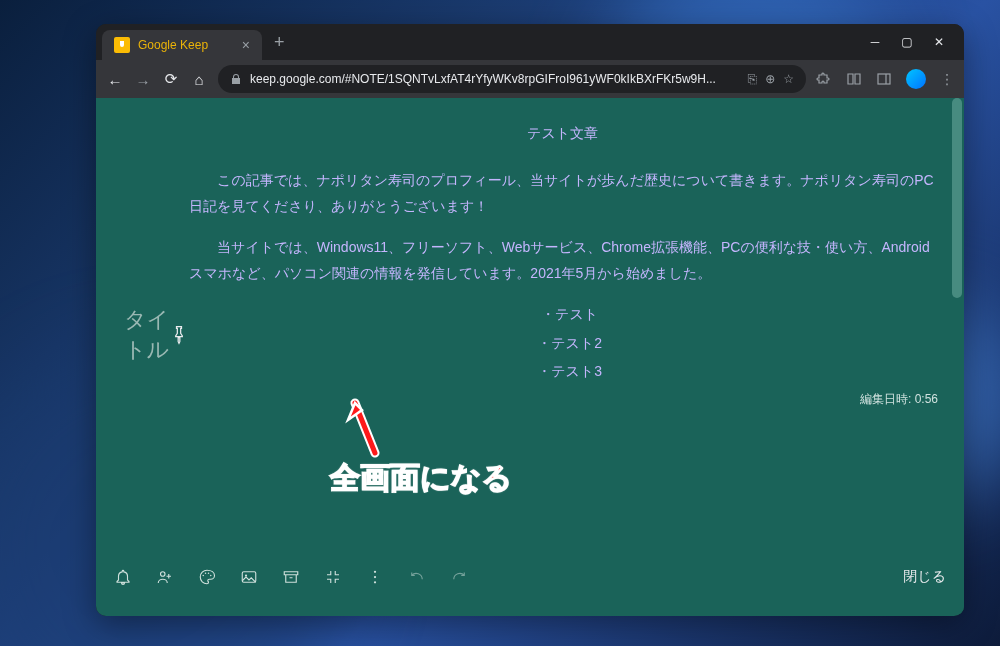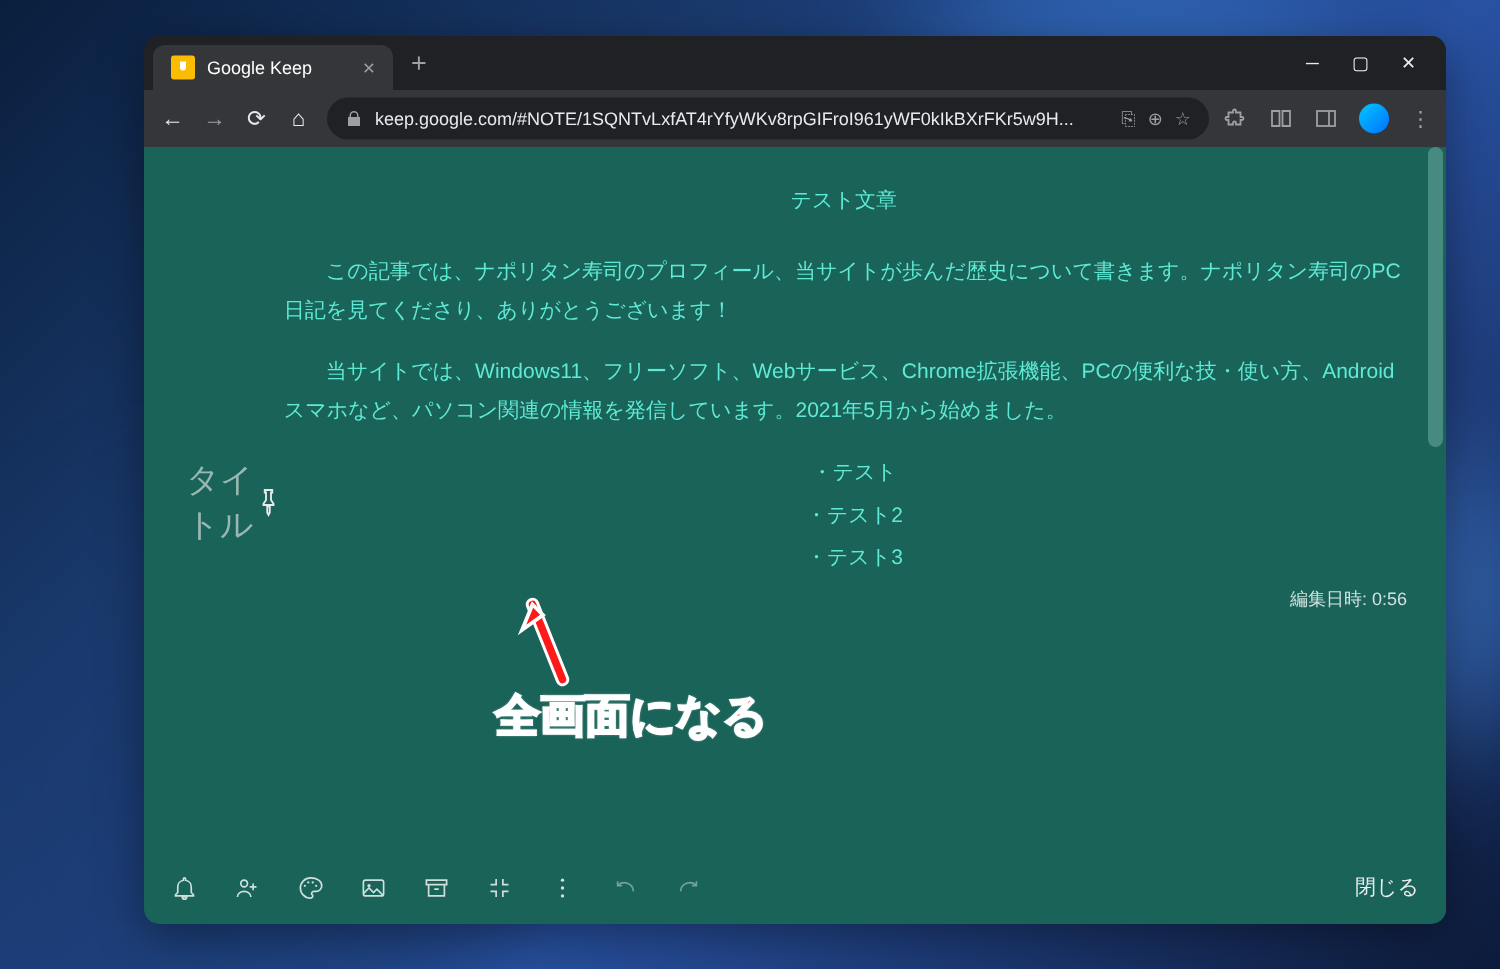--- a/index.html
+++ b/index.html
@@ -56,21 +56,21 @@
   width: 16px;
   height: 16px;
   background: #fbbc04;
   border-radius: 2px;
   display: flex;
   align-items: center;
   justify-content: center;
   font-size: 10px;
   color: #fff;
 }
-.tab-title { color: #ffffff; font-size: 12px; flex: 1; }
+.tab-title { color: #eab308; font-size: 12px; flex: 1; }
 .tab-close { color: #9aa0a6; font-size: 14px; cursor: pointer; }
 .new-tab { color: #9aa0a6; font-size: 18px; margin-left: 12px; cursor: pointer; }
 .win-controls { margin-left: auto; display: flex; gap: 18px; padding-right: 12px; }
 .win-btn { color: #e8eaed; font-size: 12px; cursor: pointer; width: 14px; text-align: center; }
 
 .toolbar {
   height: 38px;
   background: #35363a;
   display: flex;
   align-items: center;
@@ -102,32 +102,31 @@
   color: #e8eaed;
   padding: 22px 28px 0 28px;
   display: flex;
   flex-direction: row;
   position: relative;
   overflow: hidden;
 }
 .note-header { display: flex; justify-content: space-between; align-items: center; margin-bottom: 18px; }
 .note-title { color: #9ab8b3; font-size: 22px; font-weight: 400; }
 .pin-icon { color: #e8eaed; cursor: pointer; }
-.note-body { font-size: 14px; line-height: 1.9; color: #5eead4; }
+.note-body { font-size: 14px; line-height: 1.9; color: #c4b5fd; }
 .note-h { text-align: center; margin-bottom: 20px; }
 .note-p { text-indent: 2em; margin-bottom: 14px; }
 .note-list { margin-left: 1em; margin-bottom: 14px; }
 .note-list div { margin-bottom: 2px; text-align: center; }
 .edit-time { position: absolute; right: 26px; bottom: 160px; font-size: 12px; color: #d0e2df; }
 
 .note-toolbar {
   height: 48px;
   background: #1a6359;
   display: flex;
-  align-items: center;
   padding: 0 18px;
   gap: 24px;
   border-top: 0;
 }
 .note-tool { color: #cfe0dc; cursor: pointer; display: flex; align-items: center; justify-content: center; width: 18px; height: 18px; }
 .note-tool.dim { opacity: 0.5; }
 .close-btn { margin-left: auto; color: #e8eaed; font-size: 14px; cursor: pointer; }
 
 .scrollbar {
   position: absolute;

